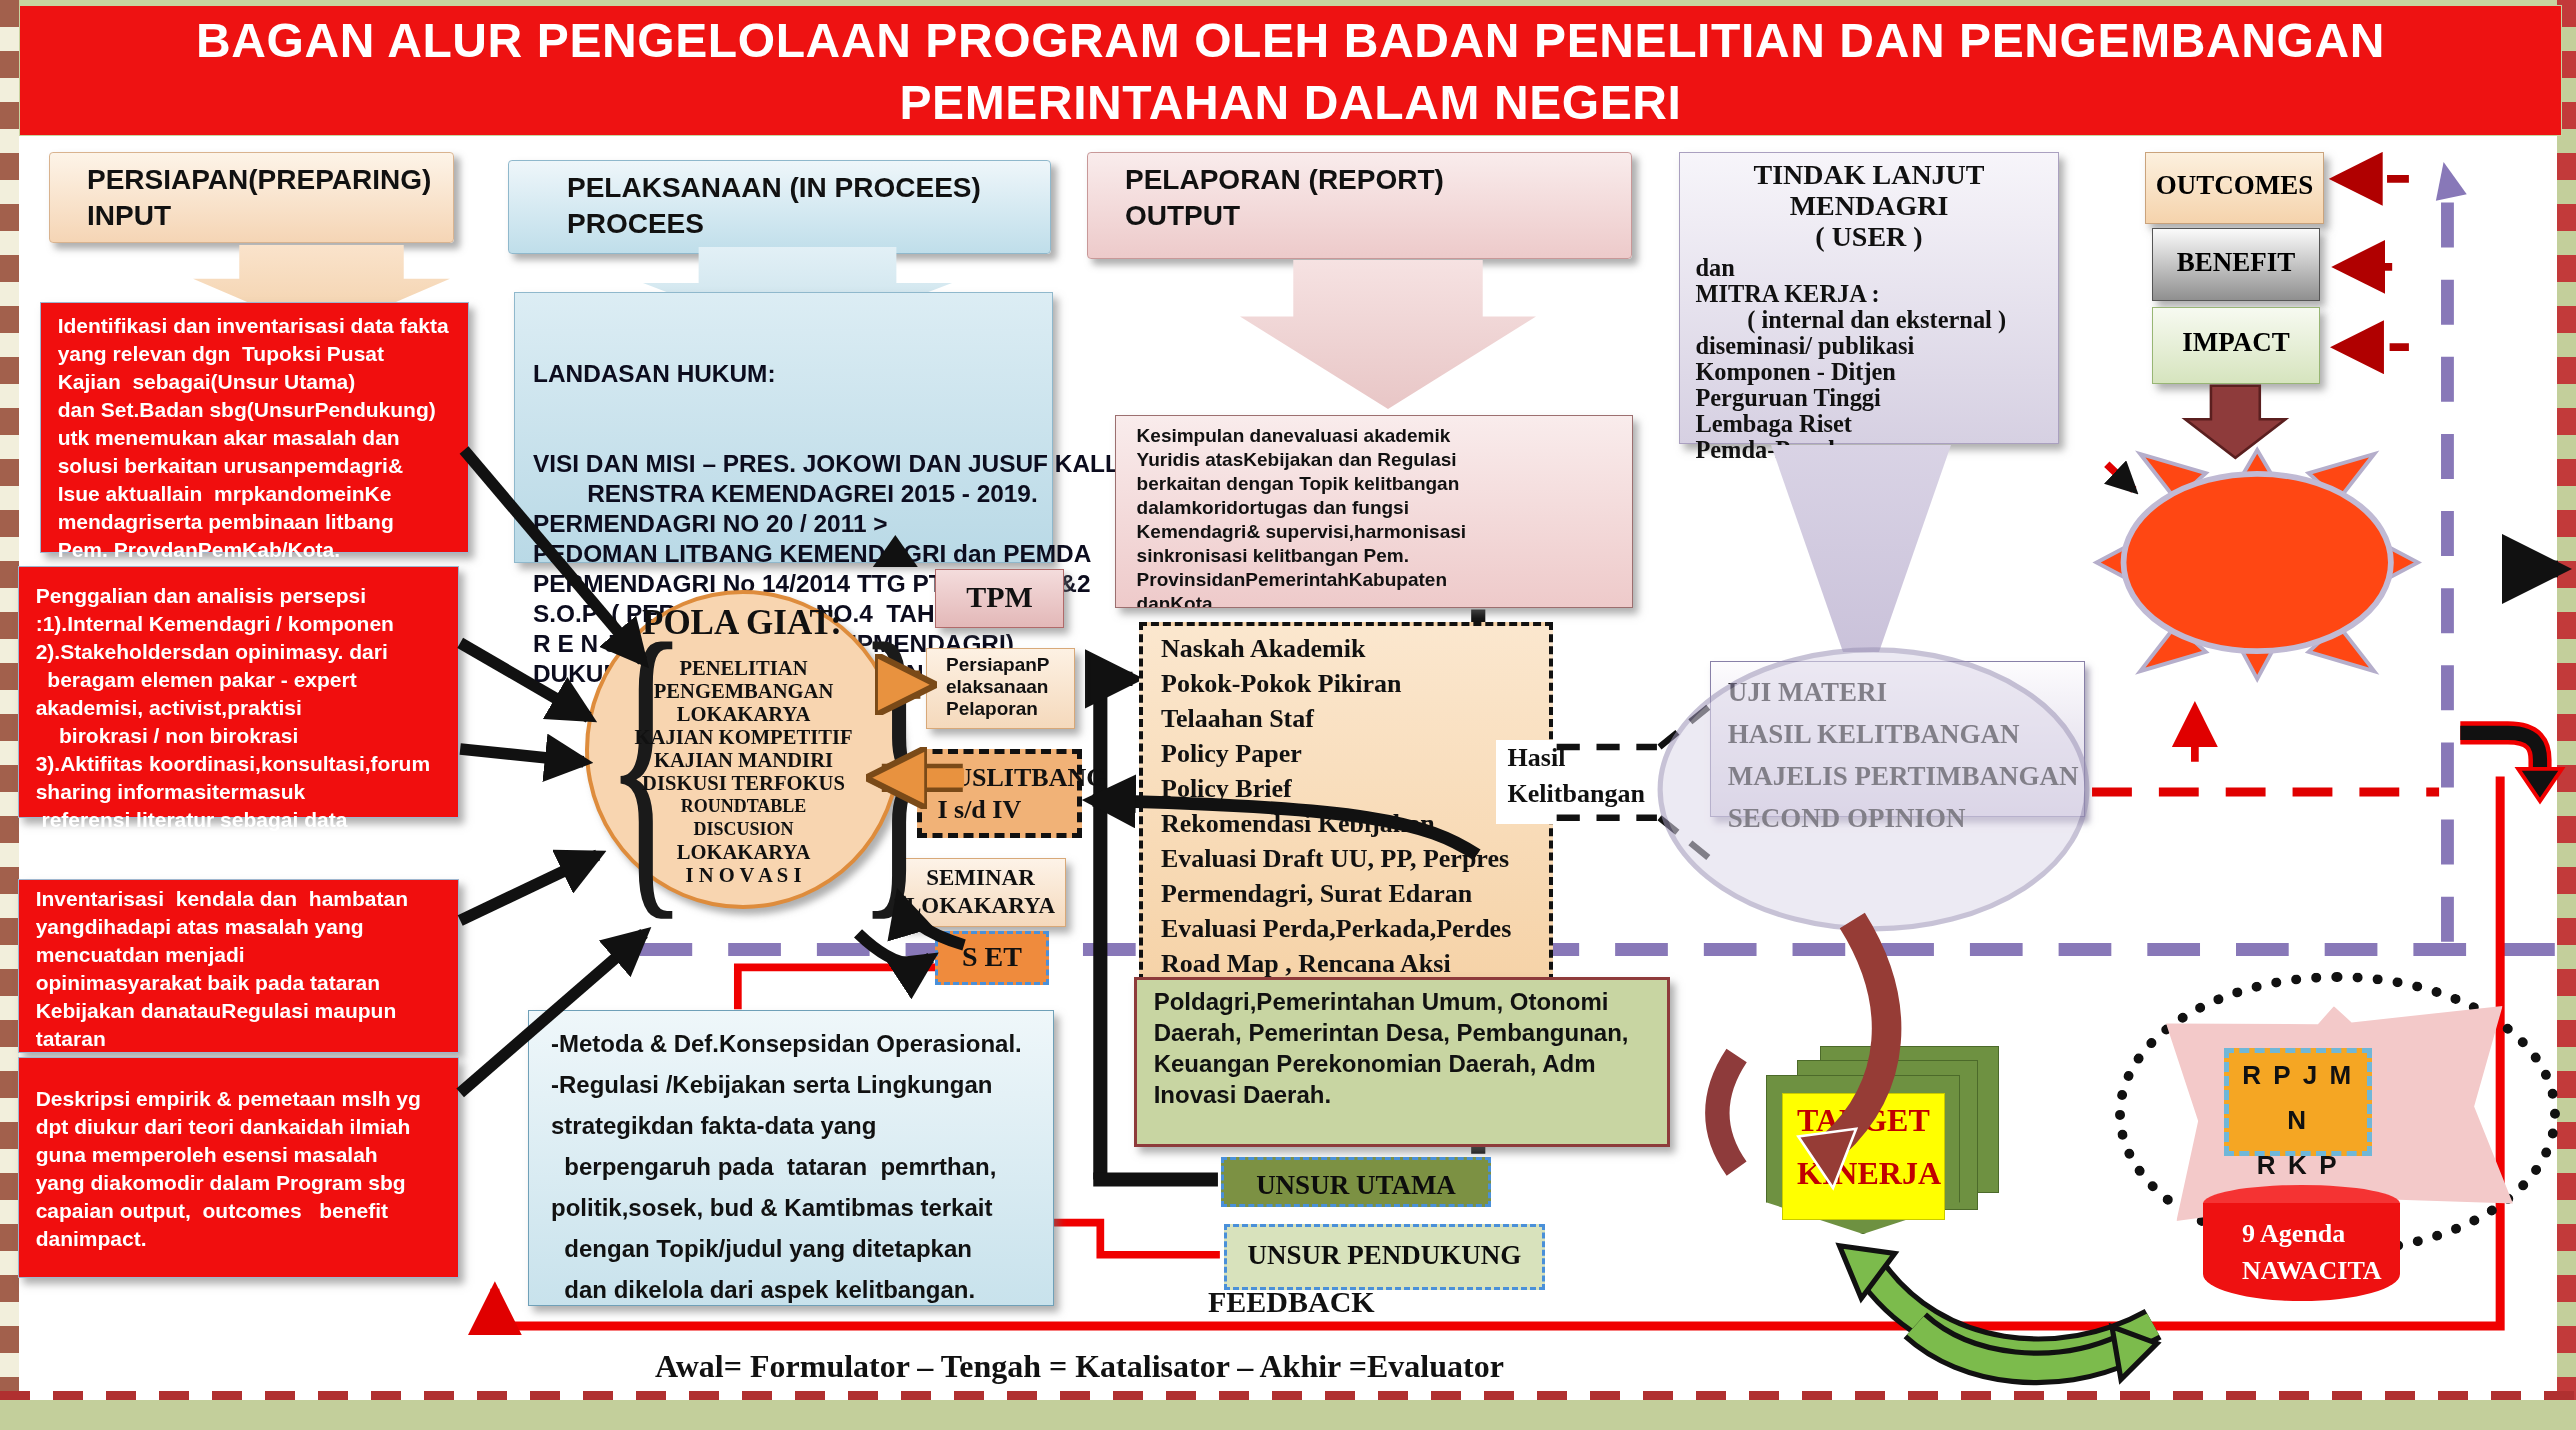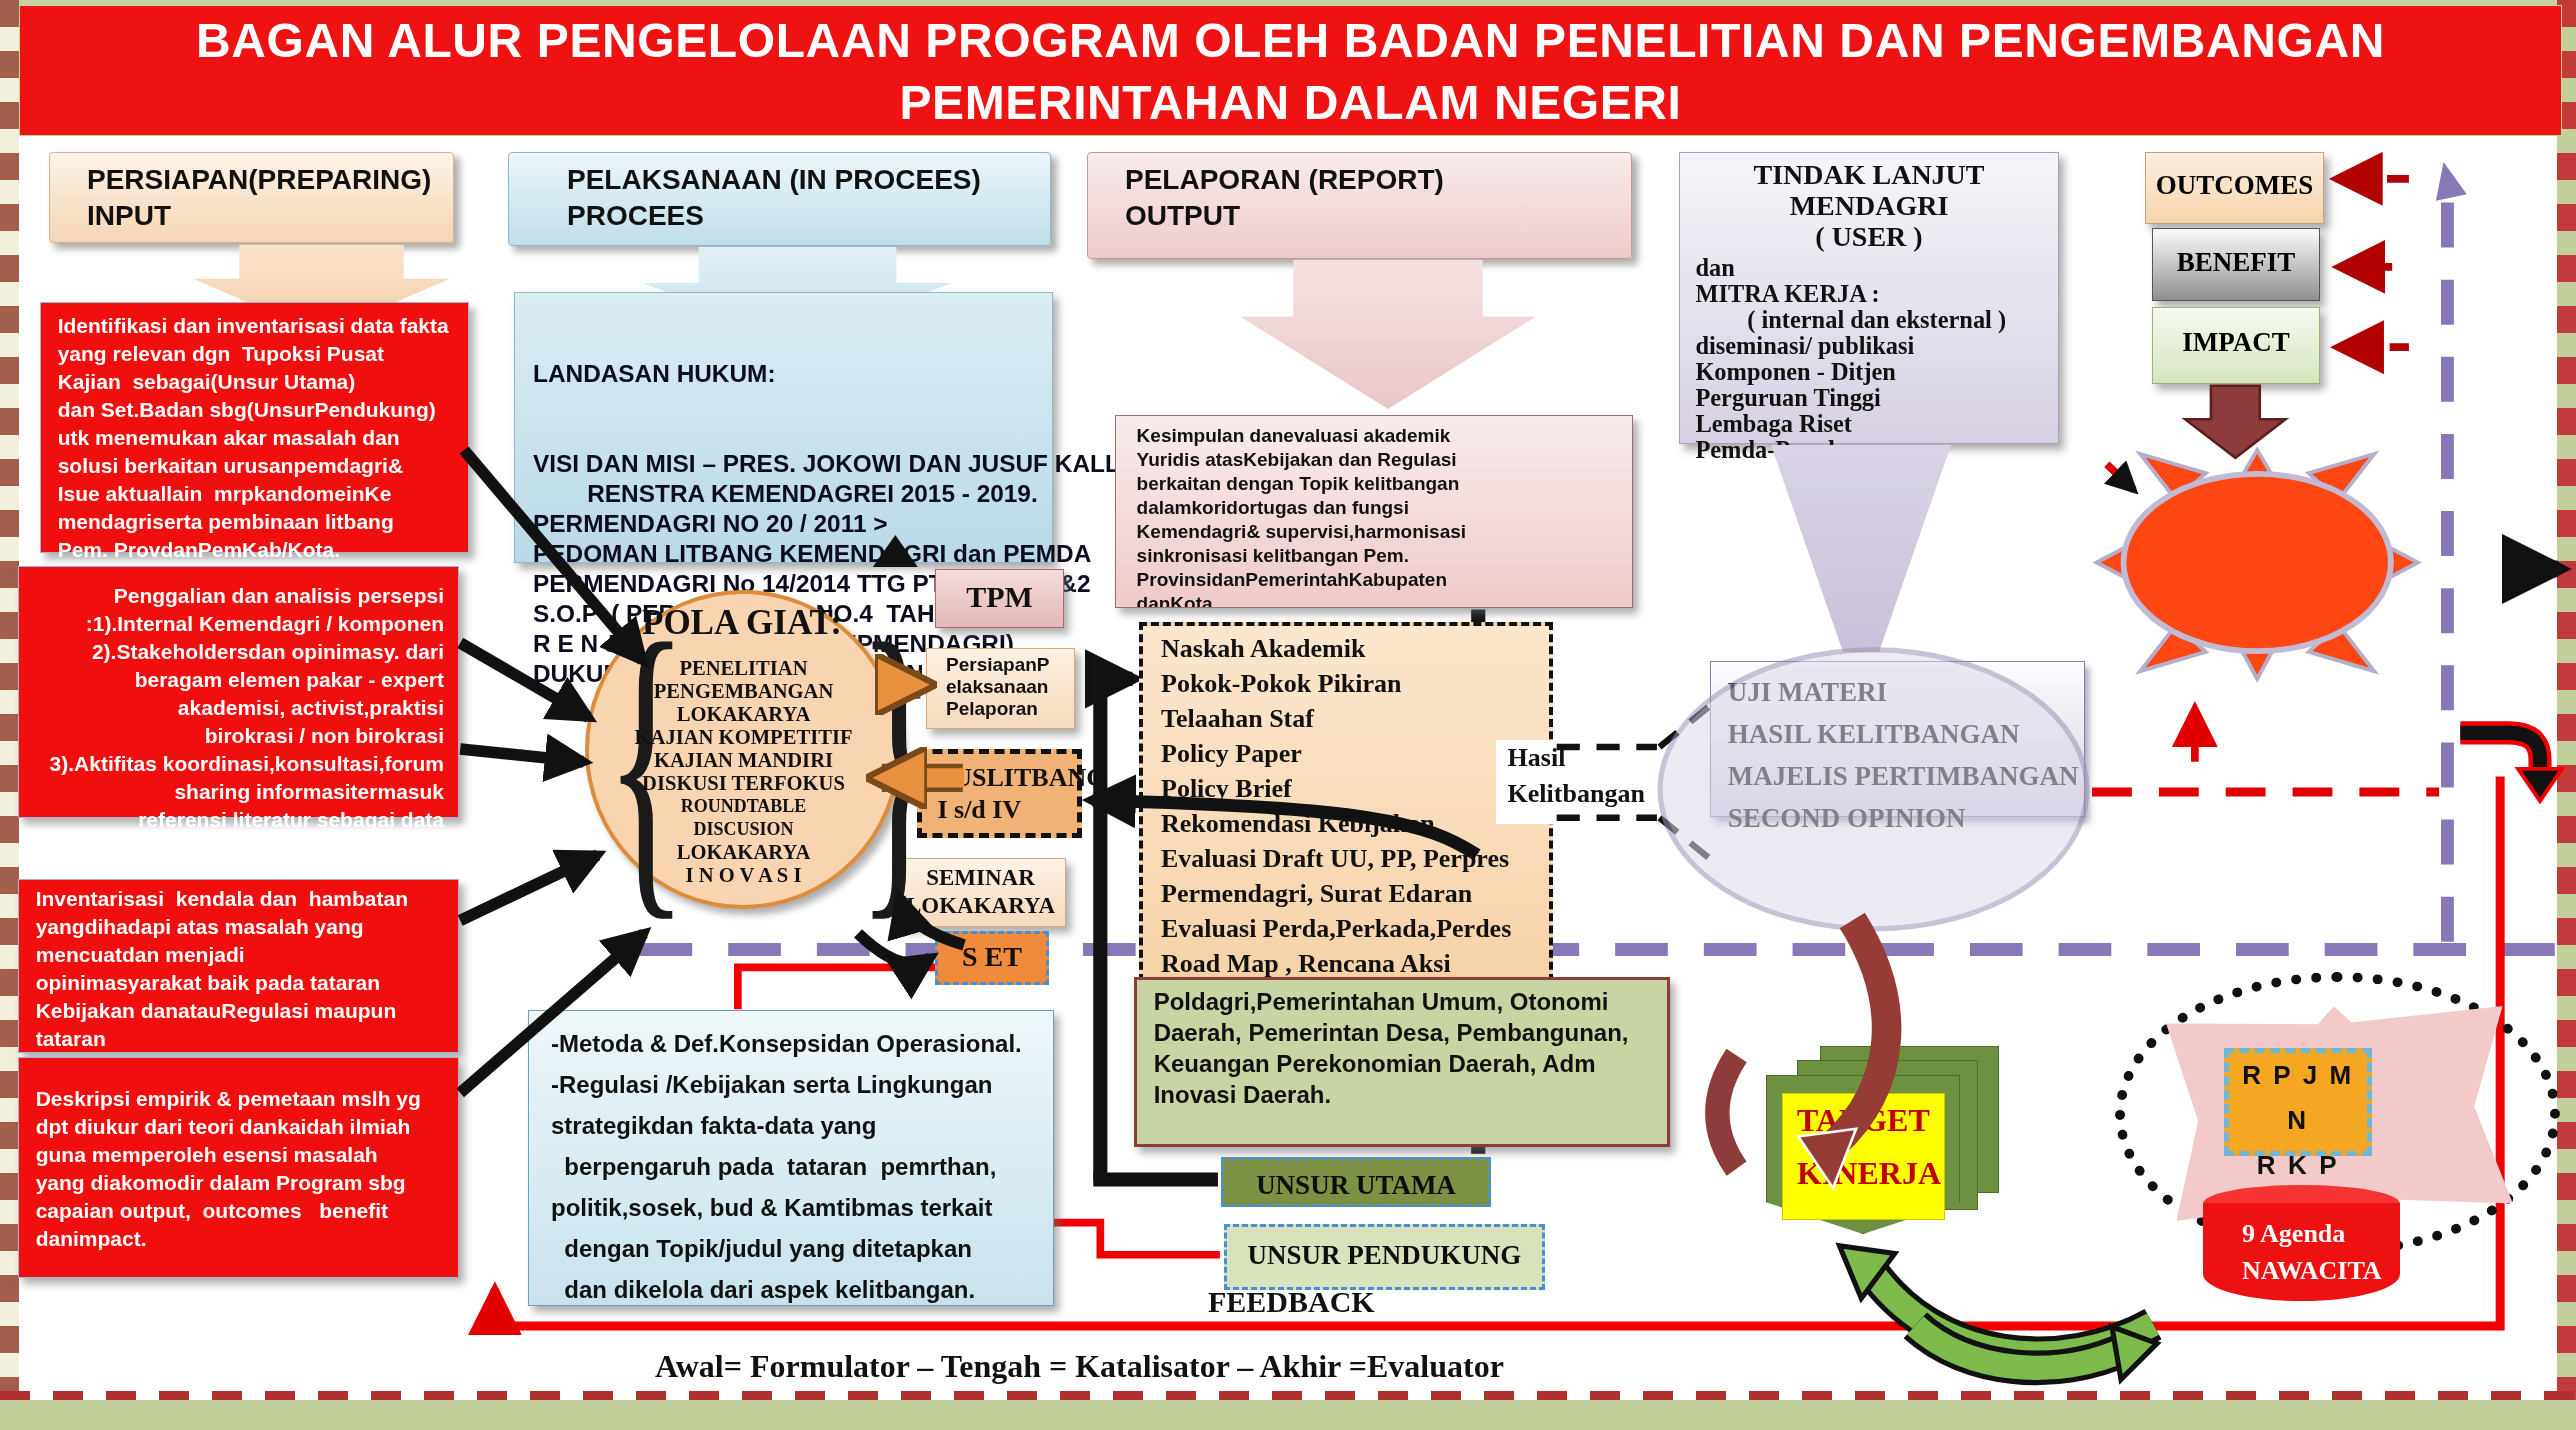--- a/index.html
+++ b/index.html
@@ -19,41 +19,41 @@
   .bottom-band { left:0; top:1400px; width:2576px; height:31px; background:#c3cf9b; }
   .bottom-dash { left:0; top:1391px; width:2576px; height:9px; background:repeating-linear-gradient(90deg,#b03030 0 30px,rgba(0,0,0,0) 30px 53px); }
 
   .titlebar { left:19px; top:5.1px; width:2543px; height:131px; background:#ee1212; border:1.9px solid #c8d4a0;
               color:#fff; font-weight:bold; text-align:center; font-size:48px; line-height:62px; padding-top:3.9px;
               letter-spacing:0.6px; }
 
   
   .hdr { border-radius:3.9px; font-weight:bold; color:#111; font-size:28px; line-height:36px; padding:9px 0 0 37px; }
   .hdr-persiapan   { left:49px;  top:152px; width:405px; height:91px; background:linear-gradient(180deg,#fdf4e8,#f5d5b5); border:1.3px solid #d9b38f; }
-  .hdr-pelaksanaan { left:508px; top:152px; width:543px; height:94px; background:linear-gradient(180deg,#eef6fa,#bfdeea); border:1.3px solid #8fb8cc; padding-left:58px; }
+  .hdr-pelaksanaan { left:508px; top:160px; width:543px; height:94px; background:linear-gradient(180deg,#eef6fa,#bfdeea); border:1.3px solid #8fb8cc; padding-left:58px; }
   .hdr-pelaporan   { left:1087px;top:152px; width:545px; height:107px; background:linear-gradient(180deg,#f9ecec,#edcaca); border:1.3px solid #c89898; }
   .harrow { clip-path:polygon(18% 0,82% 0,82% 38%,100% 38%,50% 100%,0 38%,18% 38%); }
   .arr-persiapan   { left:193px;  top:245px; width:257px; height:89px; background:linear-gradient(180deg,#fae3cb,#f2cfa8); }
   .arr-pelaksanaan { left:643px; top:247px; width:309px; height:95px; background:linear-gradient(180deg,#e2f0f6,#c4dfe9); }
   .arr-pelaporan   { left:1240px; top:260px; width:296px; height:149px; background:linear-gradient(180deg,#f6e2e2,#e8c6c6); }
 
   .tindak { left:1679px; top:152px; width:380px; height:292px; background:linear-gradient(180deg,#f7f5fa,#d6d0e2); border:1.3px solid #aaa0c0; color:#111; }
   .tindak .t1 { font-size:28px; line-height:31px; padding-top:6.4px; }
   .tindak .t2 { font-size:24.4px; line-height:26px; padding:2.6px 0 0 15.4px; }
   .tindak .t2 div:nth-child(3){ text-align:center; }
   .funnel { left:1771px; top:445px; width:180px; height:207px; background:linear-gradient(180deg,#d9d3e5,#cac2da); clip-path:polygon(0 0,100% 0,60% 100%,40% 100%); }
 
   .outbox { font-size:27px; text-align:center; }
   .outcomes { left:2145px; top:152px; width:179px; height:72px; background:linear-gradient(180deg,#fcf0de,#f5d3ac); border:1.3px solid #caa37c; line-height:64px; }
   .benefit  { left:2152px; top:228px; width:168px; height:73px; background:linear-gradient(180deg,#fbfbfb,#8f8f8f); border:1.3px solid #555; line-height:67px; }
   .impact   { left:2152px; top:307px; width:168px; height:77px; background:linear-gradient(180deg,#f7faf1,#d6e4be); border:1.3px solid #98b674; line-height:69px; }
 
   .redbox { background:#f10e0e; border:1.9px solid #9fb6cf; color:#fff; font-weight:bold; font-size:21px; line-height:28px; padding:9px 14px 0 16.7px; }
   .rb1 { left:29px; top:302px;  width:429px; height:251px;margin-left:11px; }
-  .rb2 { left:18px; top:566px;  width:441px; height:252px; padding-top:15.4px;text-align:right; }
+  .rb2 { left:18px; top:566px;  width:441px; height:252px; padding-top:15.4px; }
   .rb3 { left:18px; top:879px; width:441px; height:174px; padding-top:5.1px; }
   .rb4 { left:18px; top:1057px; width:441px; height:221px; padding-top:27px; }
 
   .landasan { left:514px; top:292px; width:539px; height:271px; background:linear-gradient(180deg,#dcedf4,#b9d9e6); border:1.3px solid #8fb8cc; color:#0c0c1e; font-weight:bold; font-size:24.4px; line-height:30px; padding:6.4px 0 0 18px; }
 
   .circle { left:585px; top:590px; width:316px; height:319px; border-radius:50%; background:#f8d5b0; border:4.5px solid #de8c3c; }
   .pola-title { left:604px; top:603px; width:276px; font-size:35px; color:#111; }
   .pola-list  { left:631px; top:657px; width:225px; font-size:20.6px; line-height:23px; color:#111; }
   .pola-list div:nth-child(7){ font-size:18px; }
   .brace { font-family:"Liberation Serif",serif; font-size:231px; color:#1a1a1a; transform:scale(.75,1.45); transform-origin:center; line-height:231px; }

